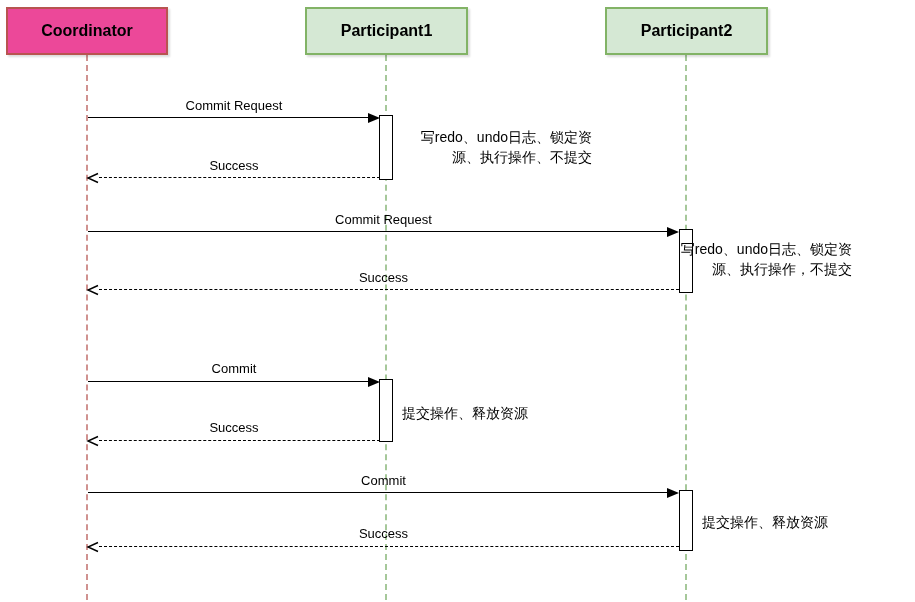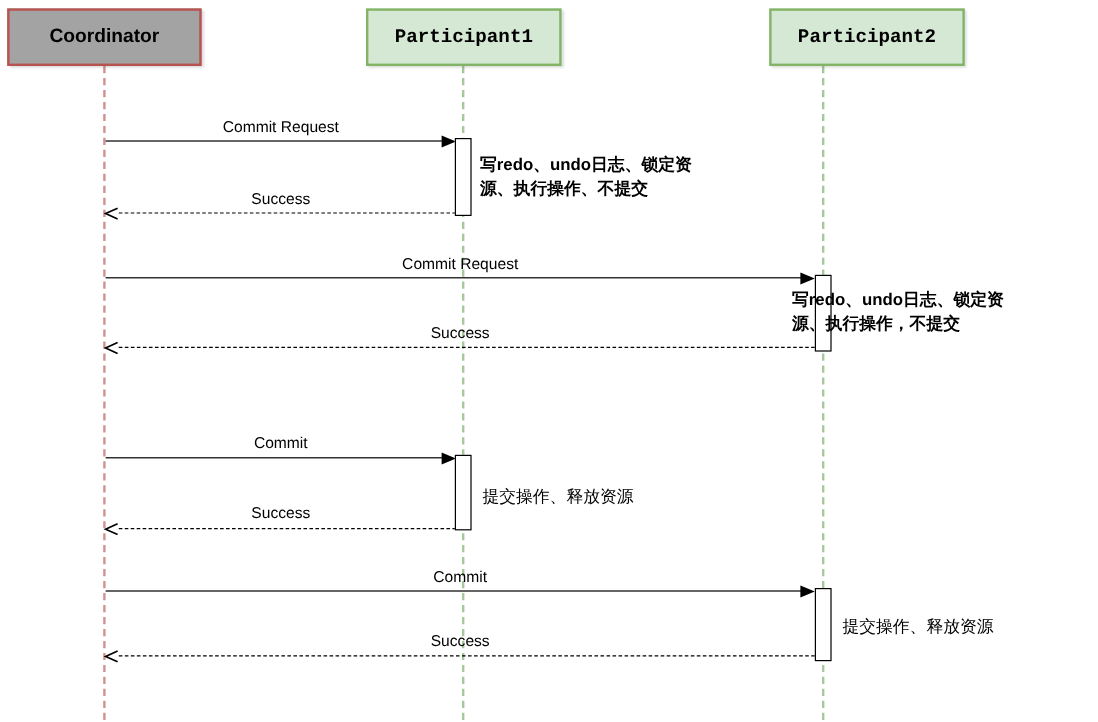--- a/index.html
+++ b/index.html
@@ -8,56 +8,56 @@
     font-family:"Liberation Sans","DejaVu Sans",sans-serif;color:#000;
   }
   .lifeline{position:absolute;top:55px;height:545px;width:0;z-index:1;}
   .lifeline.red{border-left:2px dashed #d09290;}
   .lifeline.green{border-left:2px dashed #a6c89a;}
   .actor{
     position:absolute;top:7px;height:48px;box-sizing:border-box;border:2px solid;
     display:flex;align-items:center;justify-content:center;z-index:5;
     box-shadow:2px 2px 2px rgba(0,0,0,0.14);
   }
-  .actor.coordinator{background:#a3a3a3;border-color:#b85450;}
-  .actor.participant{background:#d5e8d4;border-color:#82b366;font-family:Liberation Mono, monospace;}
+  .actor.coordinator{background:#ec4899;border-color:#b85450;}
+  .actor.participant{background:#d5e8d4;border-color:#82b366;}
   .actor-label{font-weight:bold;font-size:16px;}
   .mline{position:absolute;height:0;z-index:2;}
   .mline.solid{border-top:1.6px solid #000;}
   .mline.dashed{border-top:1.6px dashed #000;}
   .ahead{
     position:absolute;width:0;height:0;z-index:2;
     border-top:5px solid transparent;border-bottom:5px solid transparent;border-left:12px solid #000;
   }
   .aopen{position:absolute;z-index:2;}
   .mlabel{position:absolute;text-align:center;font-size:13px;z-index:4;}
   .abar{
     position:absolute;width:14px;box-sizing:border-box;background:#ffffff;
     border:1.5px solid #000;z-index:3;
   }
   .note{position:absolute;font-size:14px;line-height:1.45;z-index:4;}
-  .note.wrap{width:192px;text-align:left;font-weight:bold;}
+  .note.wrap{width:192px;text-align:right;}
   .note.single{white-space:nowrap;}
 </style>
 </head>
 <body>
 
 <div class="diagram">
 
   <div class="lifeline red" style="left:86px;"></div>
   <div class="lifeline green" style="left:385px;"></div>
   <div class="lifeline green" style="left:685px;"></div>
 
   <div class="actor coordinator" style="left:6px;width:162px;">
     <span class="actor-label">Coordinator</span>
   </div>
   <div class="actor participant" style="left:305px;width:163px;">
     <span class="actor-label">Participant1</span>
   </div>
-  <div class="actor participant" style="left:605px;width:163px;margin-left:36px;">
+  <div class="actor participant" style="left:605px;width:163px;">
     <span class="actor-label">Participant2</span>
   </div>
 
   <div class="abar" style="left:379px;top:115px;height:65px;"></div>
   <div class="abar" style="left:679px;top:229px;height:64px;"></div>
   <div class="abar" style="left:379px;top:379px;height:63px;"></div>
   <div class="abar" style="left:679px;top:490px;height:61px;"></div>
 
   <div class="mlabel" style="left:88px;top:98px;width:292px;">Commit Request</div>
   <div class="mline solid" style="left:88px;top:117px;width:282px;"></div>

